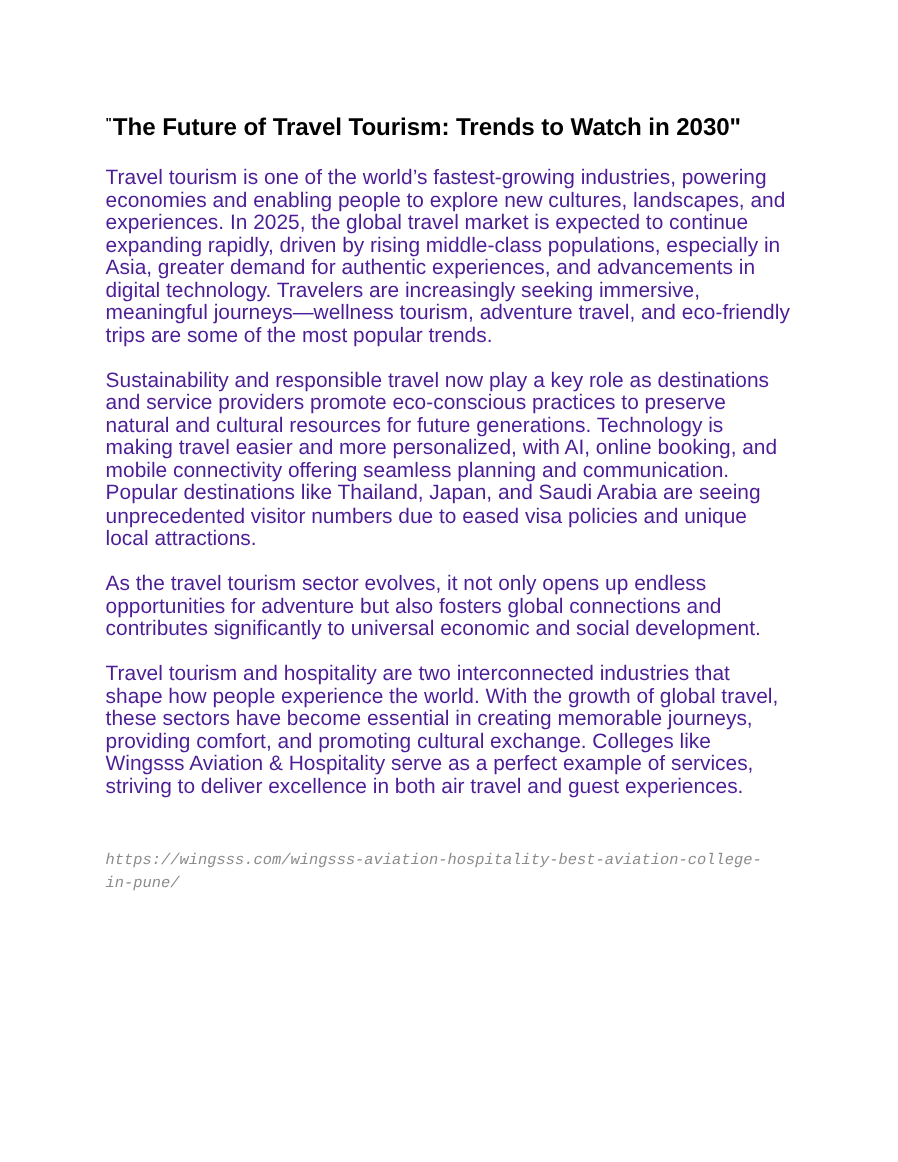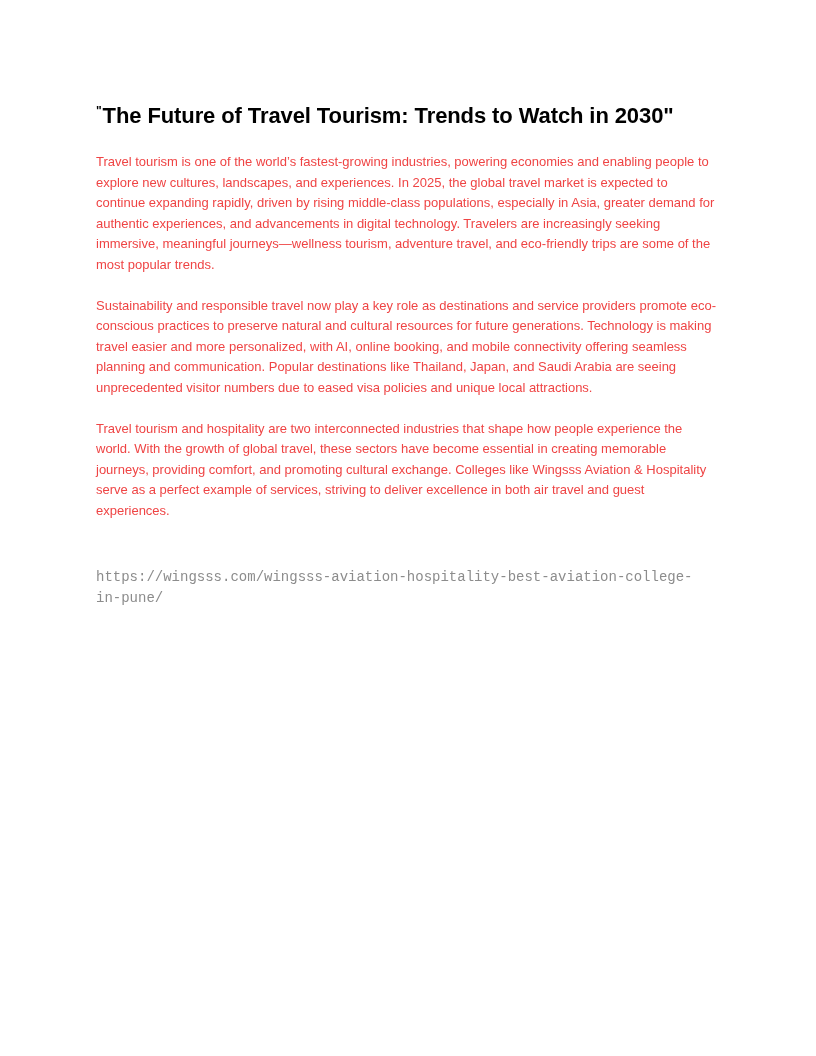--- a/index.html
+++ b/index.html
@@ -32,48 +32,50 @@
     font-weight: 700;
     vertical-align: 8px;
     margin-right: 1px;
   }
   .doc-title .close-quote {
     font-size: 22px;
     font-weight: 700;
   }
   .body-para {
     margin: 0 0 20.5px 0;
-    font-size: 13px;
+    font-size: 19px;
     line-height: 20.5px;
-    color: #ef4444;
+    color: #4c1d95;
     max-width: 628px;
   }
   .source-url {
     margin-top: 46px;
     font-family: "Liberation Mono", "DejaVu Sans Mono", monospace;
     font-size: 14px;
     line-height: 21px;
     color: #8c8c8c;
     max-width: 605px;
     overflow-wrap: break-word;
     word-break: break-word;
     text-decoration: none;
     display: block;
     cursor: text;
+    font-style: italic;
   }
 </style>
 </head>
 <body>
 
 <div class="page">
 
   <h1 class="doc-title"><span class="open-quote">"</span><span>The Future of Travel Tourism: Trends to Watch in 2030</span><span class="close-quote">"</span></h1>
 
   <p class="body-para">Travel tourism is one of the world’s fastest-growing industries, powering economies and enabling people to explore new cultures, landscapes, and experiences. In 2025, the global travel market is expected to continue expanding rapidly, driven by rising middle-class populations, especially in Asia, greater demand for authentic experiences, and advancements in digital technology. Travelers are increasingly seeking immersive, meaningful journeys—wellness tourism, adventure travel, and eco-friendly trips are some of the most popular trends.</p>
 
   <p class="body-para">Sustainability and responsible travel now play a key role as destinations and service providers promote eco-conscious practices to preserve natural and cultural resources for future generations. Technology is making travel easier and more personalized, with AI, online booking, and mobile connectivity offering seamless planning and communication. Popular destinations like Thailand, Japan, and Saudi Arabia are seeing unprecedented visitor numbers due to eased visa policies and unique local attractions.</p>
 
+  <p class="body-para">As the travel tourism sector evolves, it not only opens up endless opportunities for adventure but also fosters global connections and contributes significantly to universal economic and social development.</p>
 
   <p class="body-para">Travel tourism and hospitality are two interconnected industries that shape how people experience the world. With the growth of global travel, these sectors have become essential in creating memorable journeys, providing comfort, and promoting cultural exchange. Colleges like Wingsss Aviation &amp; Hospitality serve as a perfect example of services, striving to deliver excellence in both air travel and guest experiences.</p>
 
   <a class="source-url">https://wingsss.com/wingsss-aviation-hospitality-best-aviation-college-in-pune/</a>
 
 </div>
 
 </body></html>

